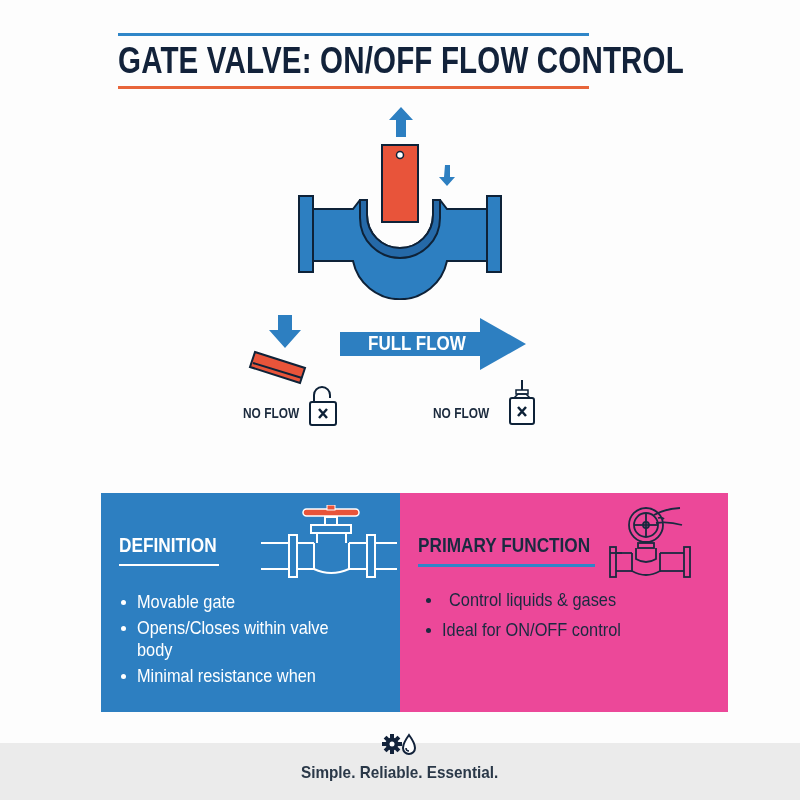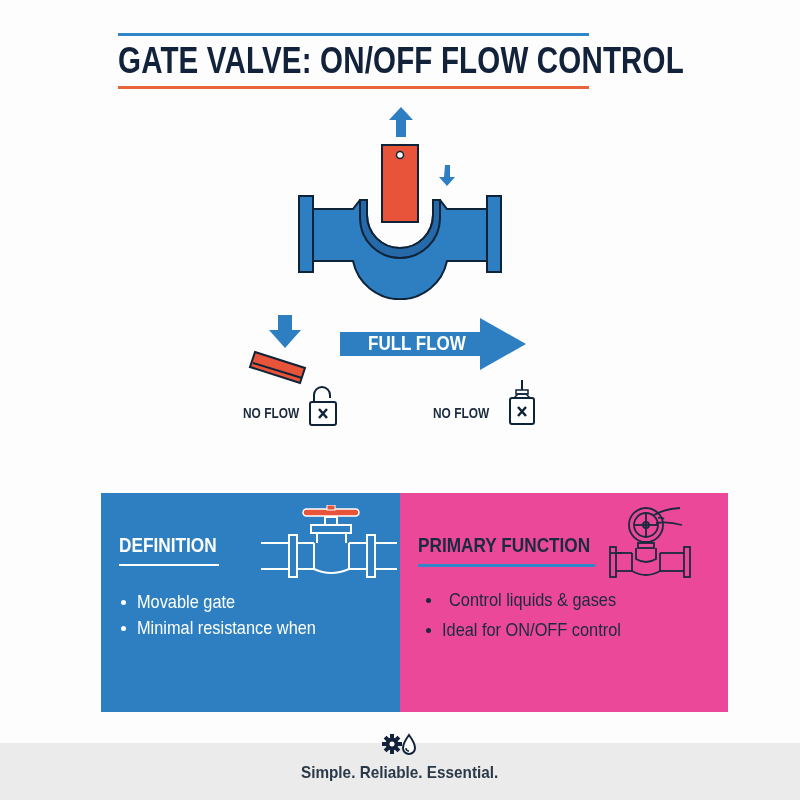--- a/index.html
+++ b/index.html
@@ -162,20 +162,22 @@
       <path d="M55,38 L55,64 Q72,72 90,64 L90,38"></path>
       <path d="M58,38 L58,28 L87,28 L87,38"></path>
       <rect x="52" y="20" width="40" height="8"></rect>
       <rect x="66" y="12" width="12" height="8"></rect>
     </g>
     <rect x="44" y="4" width="56" height="7" rx="3.5" fill="#e8543a" stroke="#ffffff" stroke-width="1.5"></rect>
     <rect x="68" y="0" width="8" height="5" fill="#e8543a" stroke="#ffffff" stroke-width="1"></rect>
   </svg>
   <ul class="bullets def-bullets">
     <li><span class="txt">Movable gate</span></li>
+    <li style="margin-bottom:0;"><span class="txt">Opens/Closes within valve</span></li>
+    <li class="cont" style="margin-bottom:4px;"><span class="txt">body</span></li>
     <li style="margin-bottom:0;"><span class="txt">Minimal resistance when</span></li>
   </ul>
 </div>
 
 <div class="abs panel-func">
   <div class="panel-heading func-heading">PRIMARY FUNCTION</div>
   <div class="func-underline"></div>
   <svg class="abs" style="left:208px; top:10px;" width="90" height="76" viewBox="0 0 90 76">
     <g fill="none" stroke="#1a2a40" stroke-width="1.8">
 

